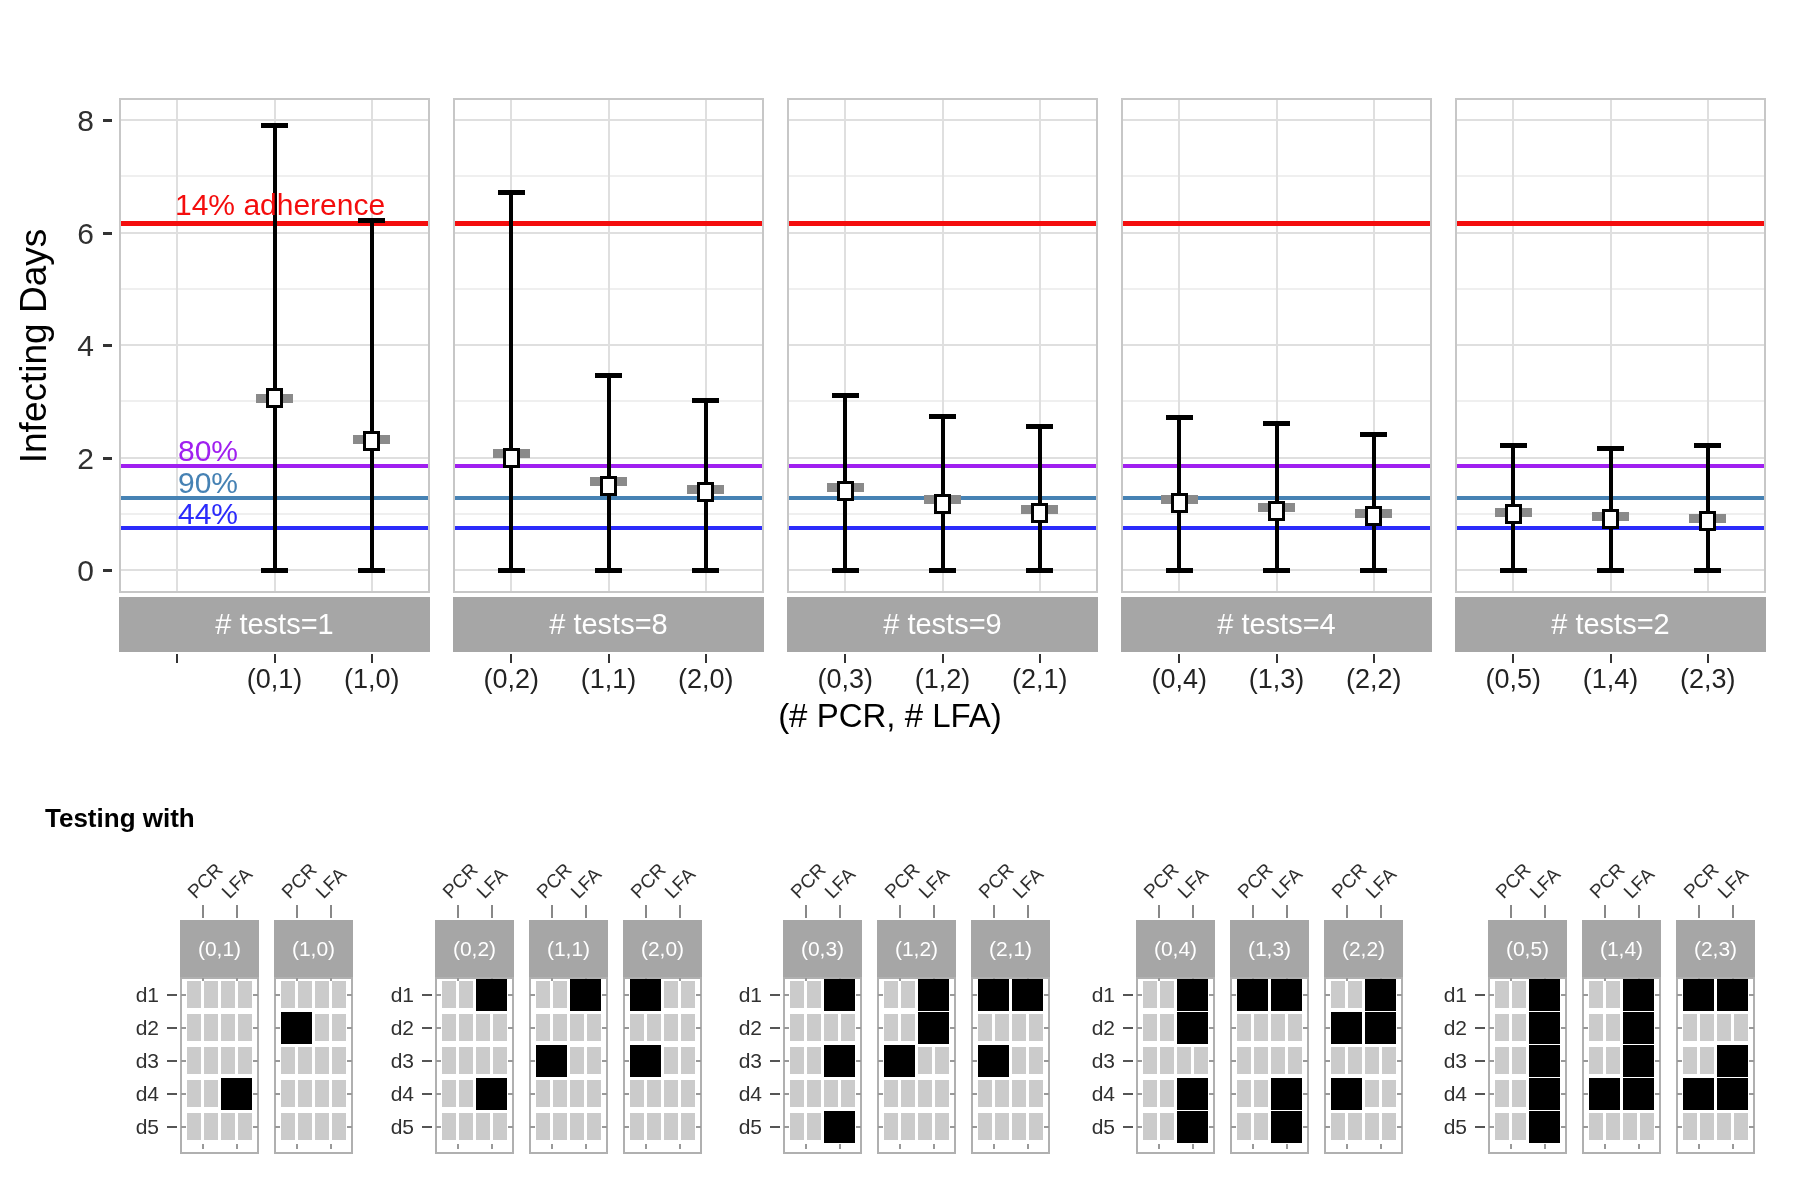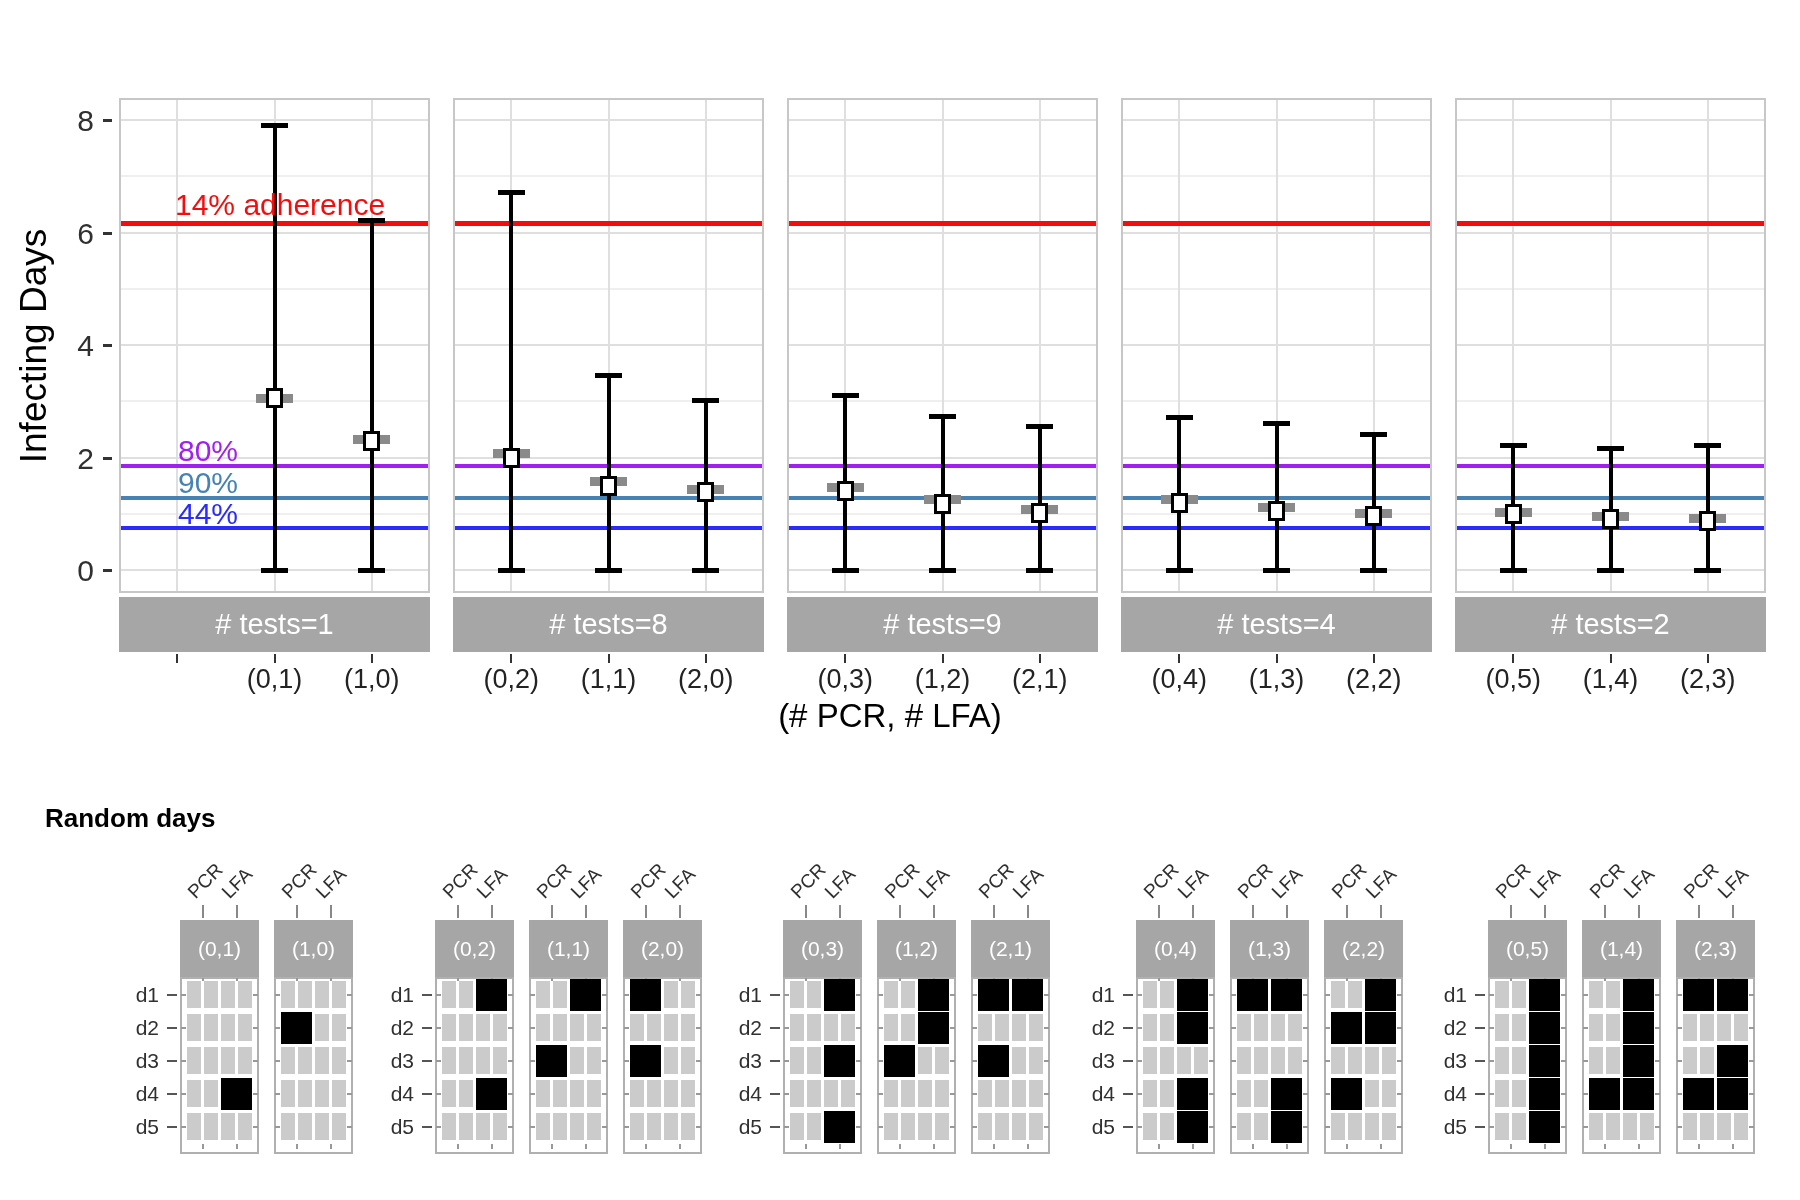--- a/index.html
+++ b/index.html
@@ -17,21 +17,21 @@
   .gridheadtext{font-size:21px;color:#fff;text-align:center;line-height:57px;white-space:nowrap;}
   .dlab{font-size:21px;color:#303030;text-align:right;white-space:nowrap;}
   .collab{font-size:19px;color:#303030;transform:rotate(-45deg);transform-origin:left bottom;white-space:nowrap;}
 </style>
 </head>
 <body>
 
 <div class="figure" id="fig">
   <div class="abs ytitle" style="left:-116px;top:325px;width:300px;height:42px;">Infecting Days</div>
   <div class="abs xtitle" style="left:690px;top:697px;width:400px;">(# PCR, # LFA)</div>
-  <div class="abs testtitle" style="left:45px;top:803px;">Random days</div>
+  <div class="abs testtitle" style="left:45px;top:803px;">Testing with</div>
 <div class="abs yticklab" style="left: 38px; top: 104px; width: 56px;">8</div>
     <div class="abs" style="left: 103px; top: 119px; width: 9px; height: 3px; background: rgb(51, 51, 51);"></div>
     <div class="abs yticklab" style="left: 38px; top: 216.5px; width: 56px;">6</div>
     <div class="abs" style="left: 103px; top: 231.5px; width: 9px; height: 3px; background: rgb(51, 51, 51);"></div>
     <div class="abs yticklab" style="left: 38px; top: 329px; width: 56px;">4</div>
     <div class="abs" style="left: 103px; top: 344px; width: 9px; height: 3px; background: rgb(51, 51, 51);"></div>
     <div class="abs yticklab" style="left: 38px; top: 441.5px; width: 56px;">2</div>
     <div class="abs" style="left: 103px; top: 456.5px; width: 9px; height: 3px; background: rgb(51, 51, 51);"></div>
     <div class="abs yticklab" style="left: 38px; top: 554px; width: 56px;">0</div>
     <div class="abs" style="left: 103px; top: 569px; width: 9px; height: 3px; background: rgb(51, 51, 51);"></div>

